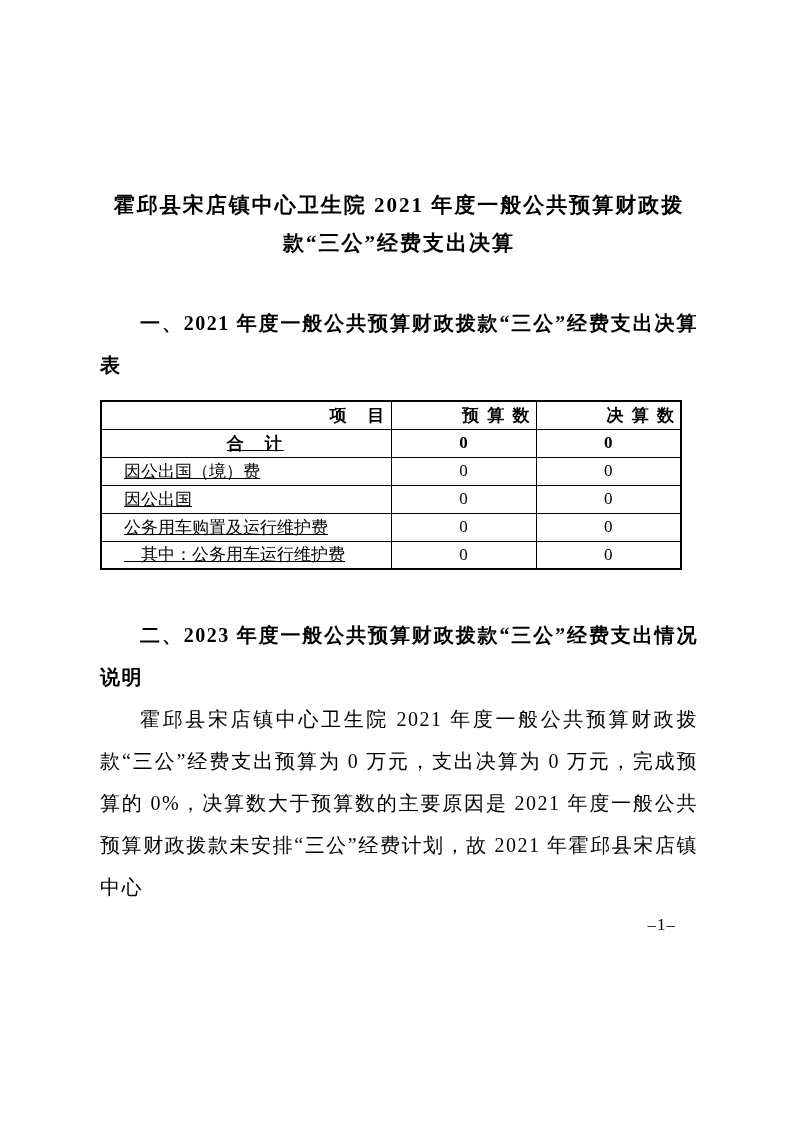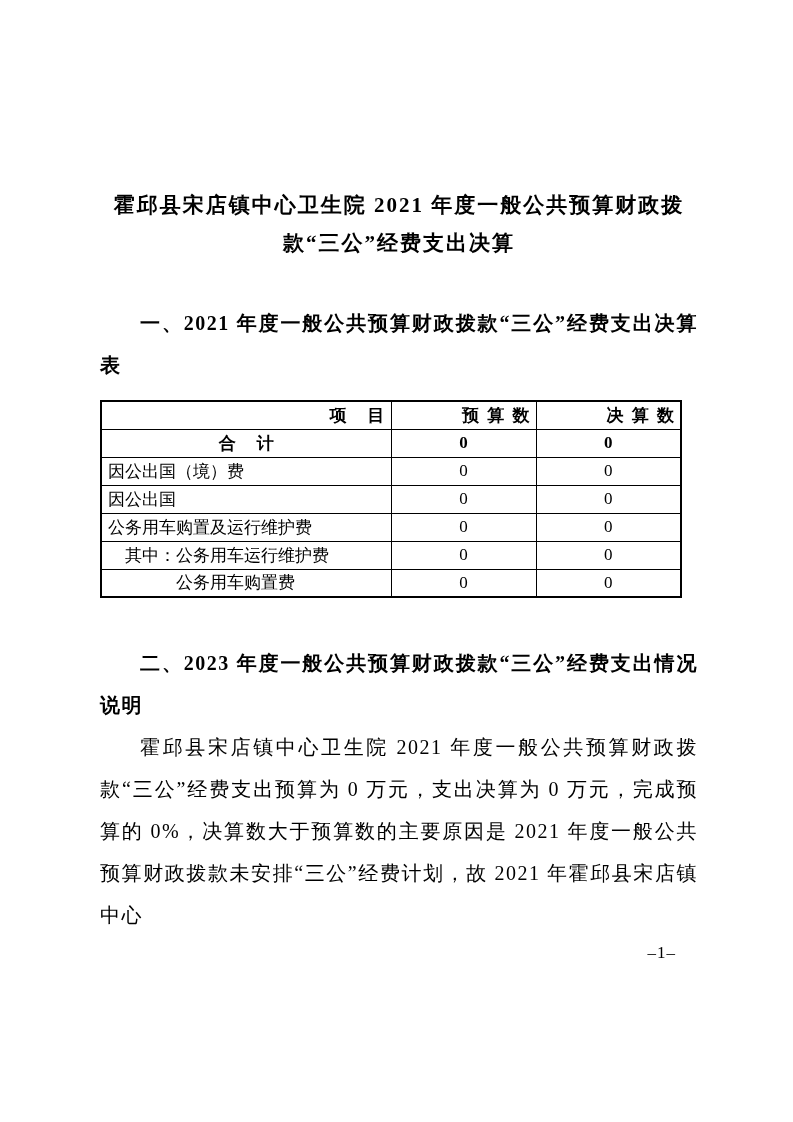--- a/index.html
+++ b/index.html
@@ -52,21 +52,21 @@
     font-size: 17px;
     padding: 0 4px;
     overflow: hidden;
     white-space: nowrap;
   }
   .budget-table th {
     font-weight: bold;
     text-align: right;
     letter-spacing: 2px;
   }
-  td.item-cell { text-align: left; padding-left: 6px; }
+  td.item-cell { text-align: left; padding-left: 22px; text-decoration: underline; }
   td.num-cell { text-align: center; }
   td.center { text-align: center; letter-spacing: 2px; }
   tr.total-row td { font-weight: bold; }
   .section-gap { margin-top: 44px; }
   .page-number {
     margin-top: 2px;
     padding-right: 22px;
     font-size: 17px;
     line-height: 30px;
     text-align: right;
@@ -115,25 +115,20 @@
       <tr>
         <td class="item-cell">公务用车购置及运行维护费</td>
         <td class="num-cell">0</td>
         <td class="num-cell">0</td>
       </tr>
       <tr>
         <td class="item-cell">　其中：公务用车运行维护费</td>
         <td class="num-cell">0</td>
         <td class="num-cell">0</td>
       </tr>
-      <tr>
-        <td class="item-cell">　　　　公务用车购置费</td>
-        <td class="num-cell">0</td>
-        <td class="num-cell">0</td>
-      </tr>
     </tbody>
   </table>
 
   <p class="para indent bold section-gap">二、2023 年度一般公共预算财政拨款“三公”经费支出情况说明</p>
 
 
   <p class="para indent">霍邱县宋店镇中心卫生院 2021 年度一般公共预算财政拨款“三公”经费支出预算为 0 万元，支出决算为 0 万元，完成预算的 0%，决算数大于预算数的主要原因是 2021 年度一般公共预算财政拨款未安排“三公”经费计划，故 2021 年霍邱县宋店镇中心</p>
 
   <p class="page-number">–1–</p>
 

